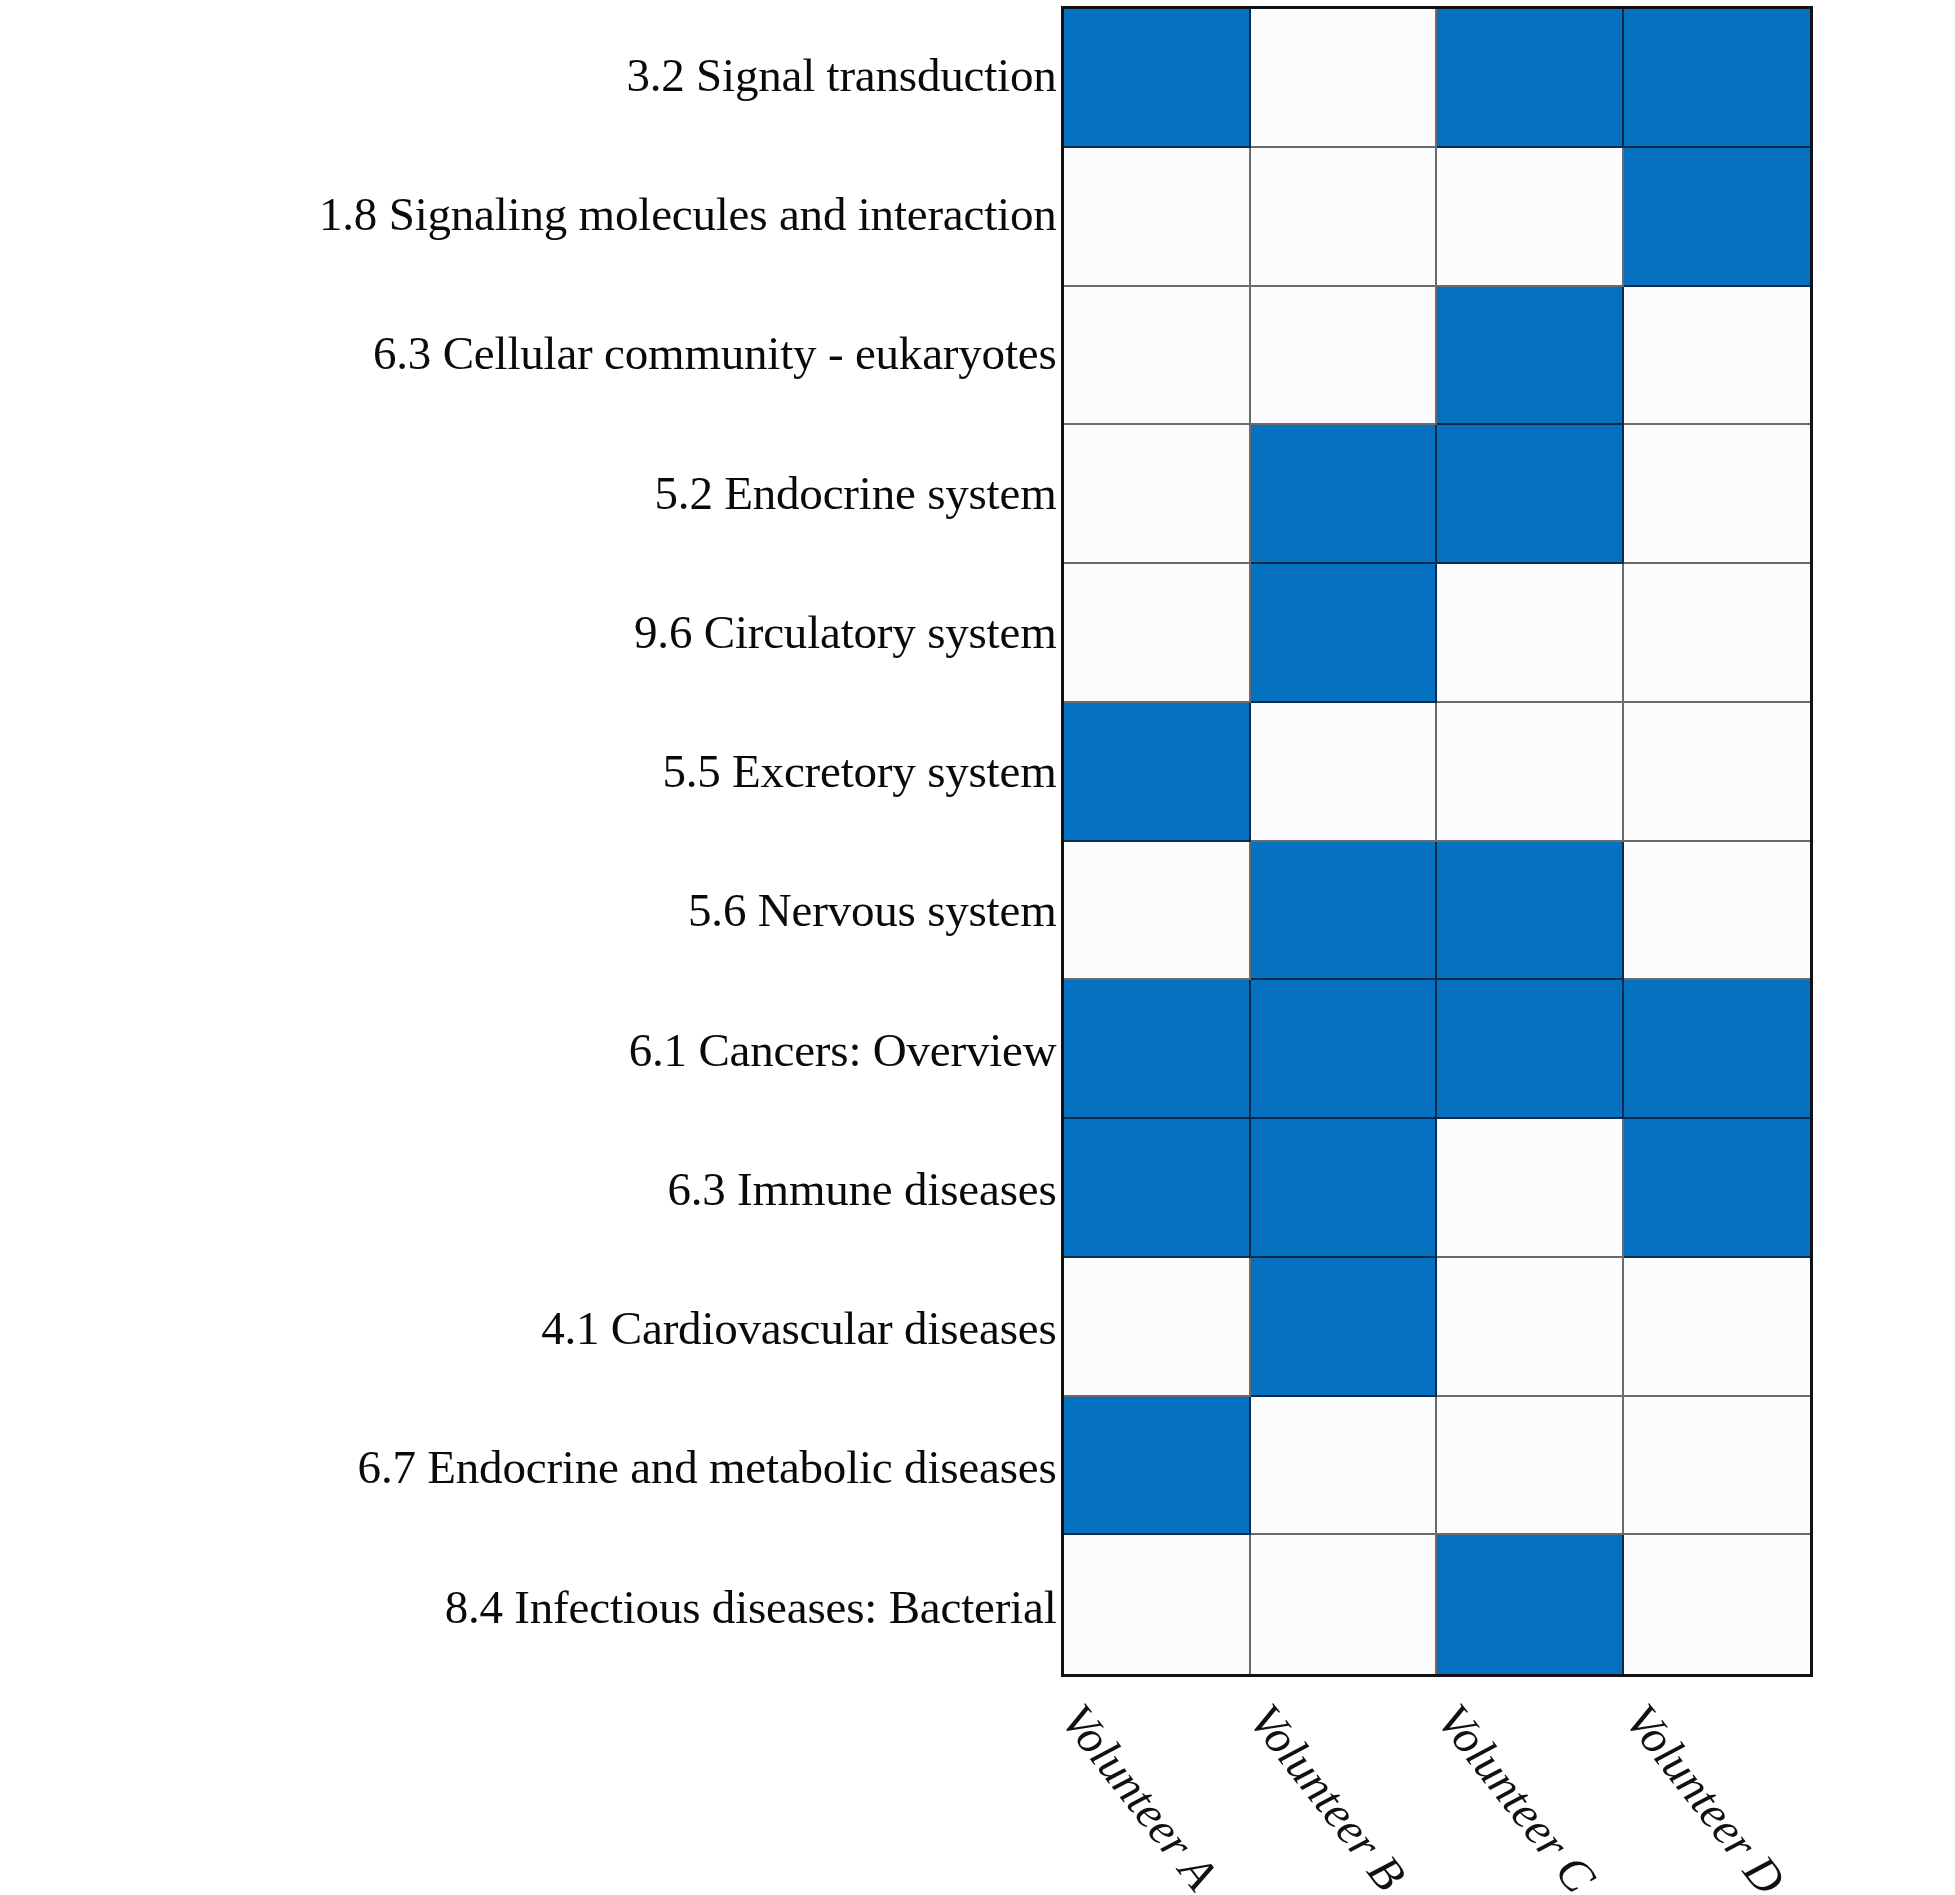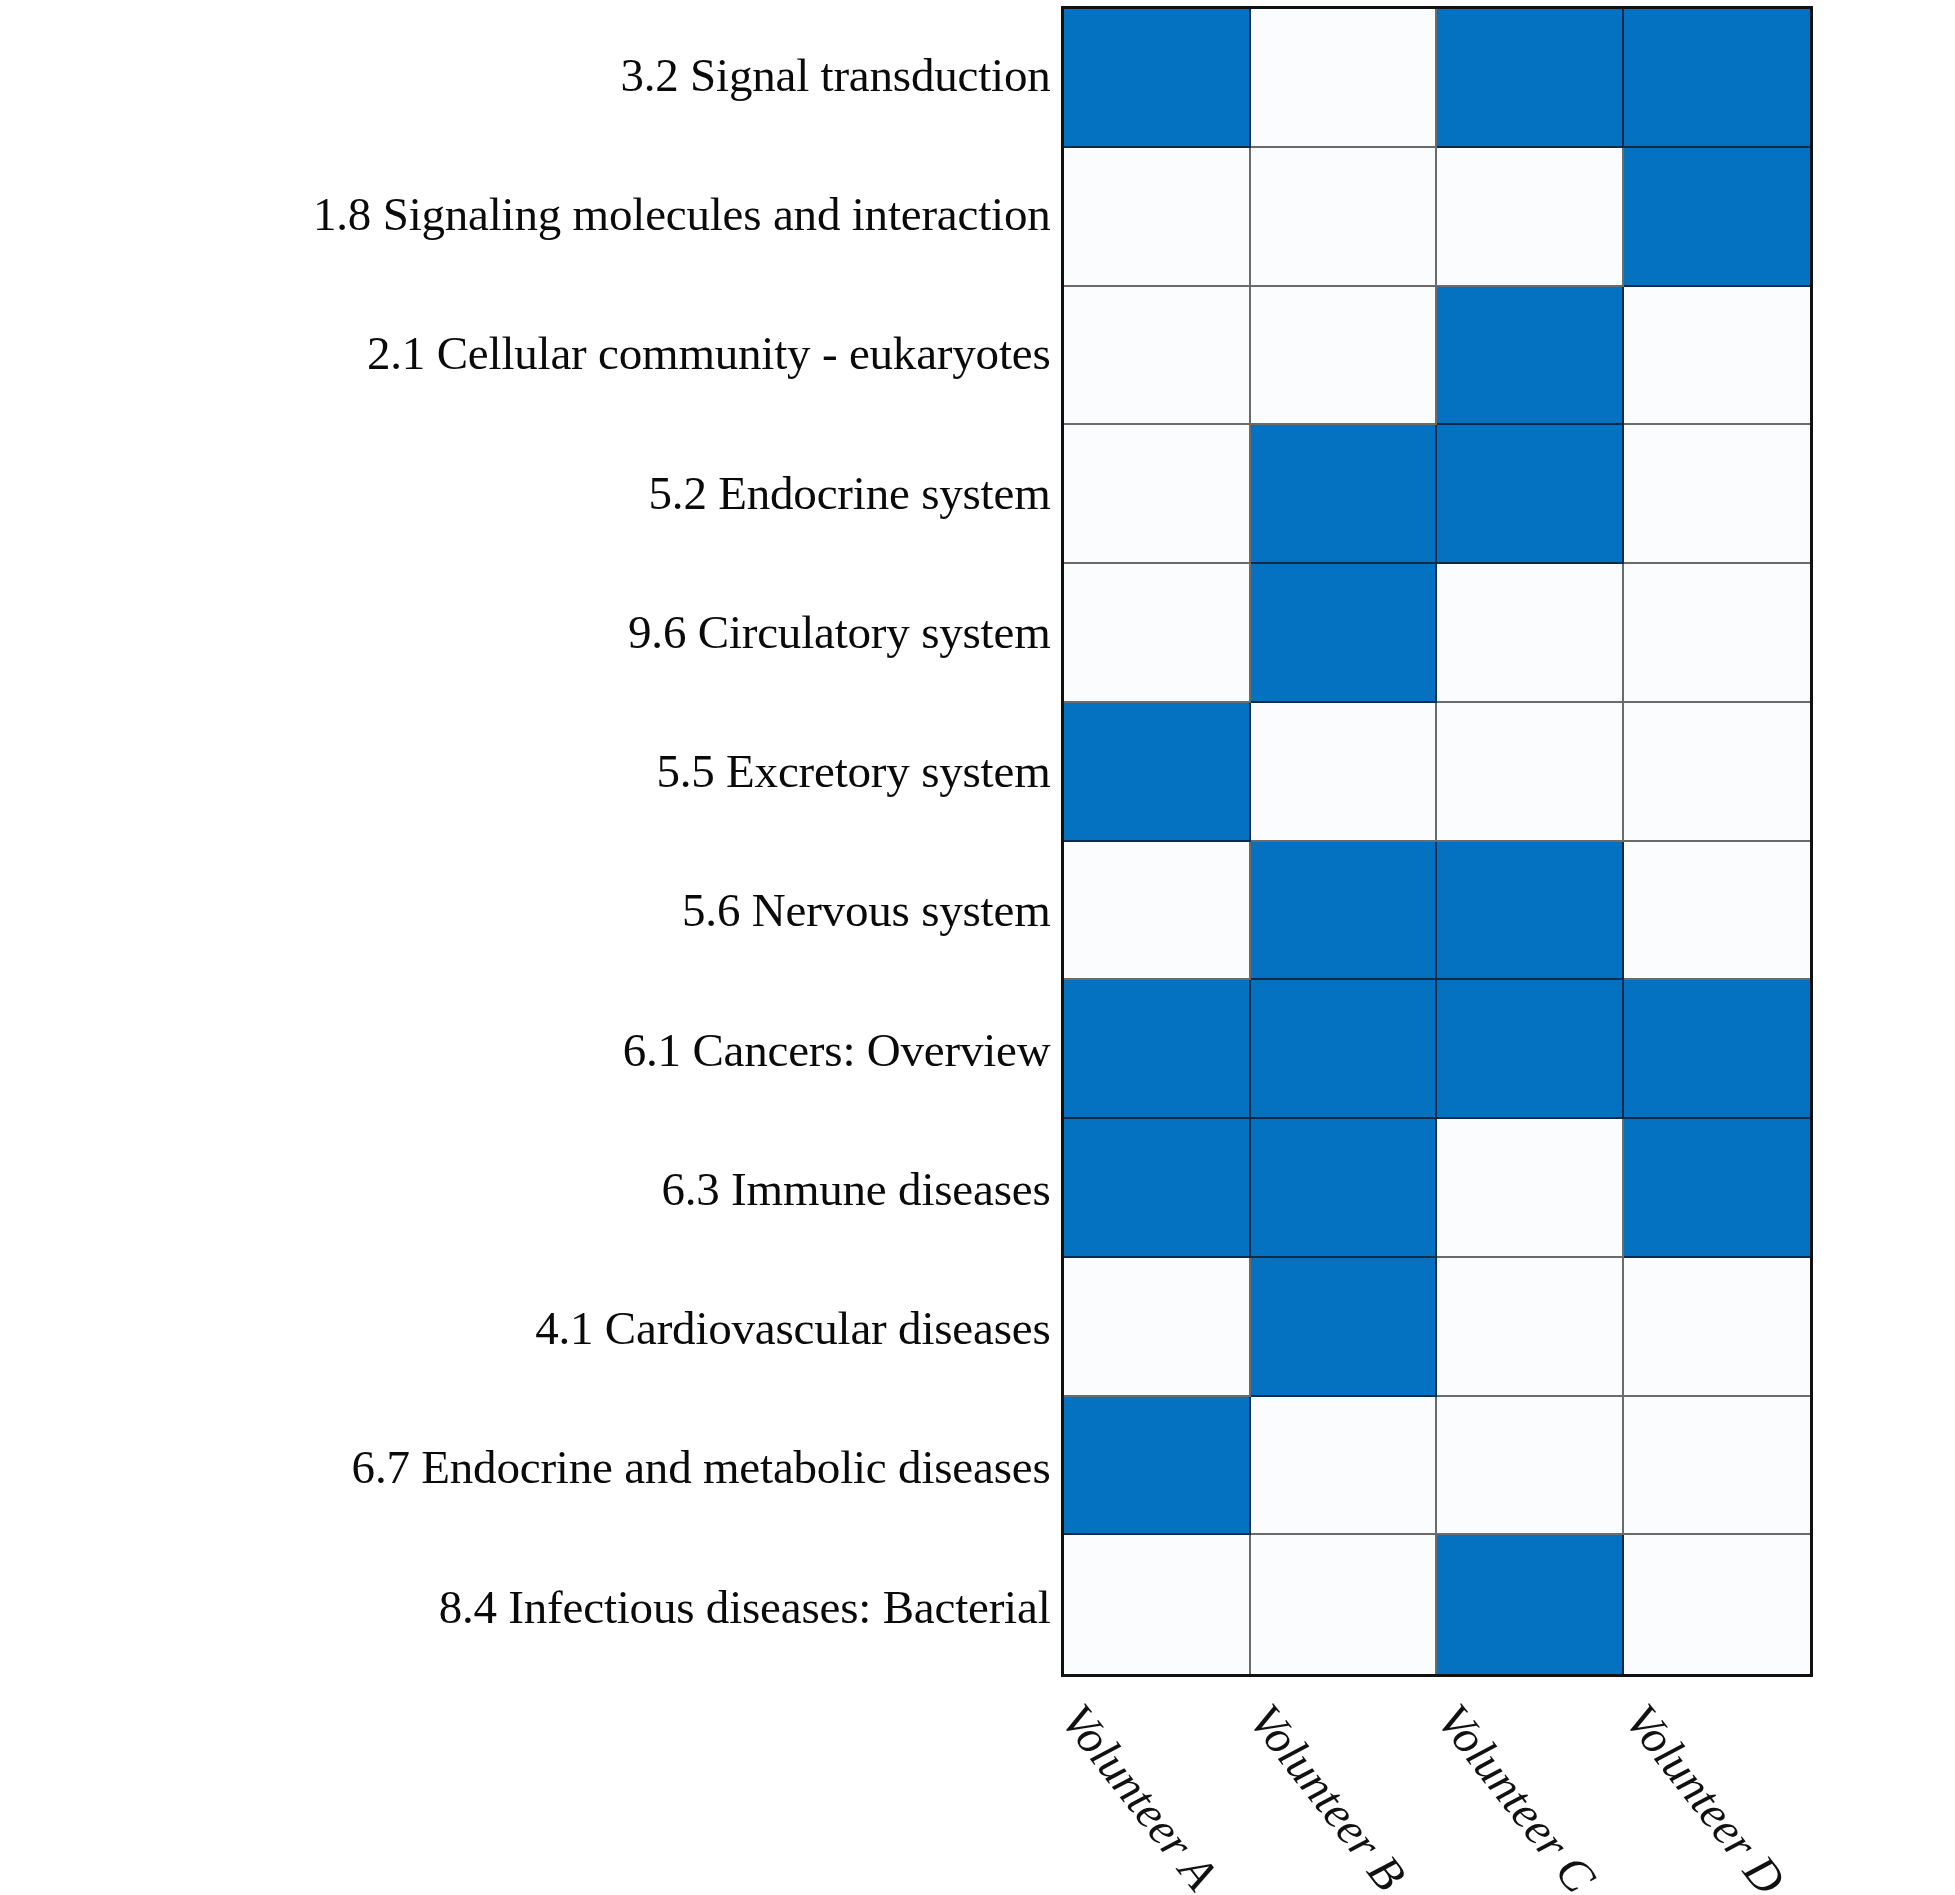--- a/index.html
+++ b/index.html
@@ -23,20 +23,21 @@
 
   
   .row-labels {
     position: absolute;
     left: 0px;
     top: 6px;
     width: 1055px;
     height: 1671px;
     display: flex;
     flex-direction: column;
+    padding-left: 6px;
   }
   .row-label {
     flex: 1 1 0;
     display: flex;
     align-items: center;
     justify-content: flex-end;
     padding-right: 4.5px;
     box-sizing: border-box;
     font-size: 47px;
     line-height: 1.05;
@@ -101,21 +102,21 @@
   }
 </style>
 </head>
 <body>
 
 <div class="figure">
 
   <div class="row-labels">
       <div class="row-label">3.2 Signal transduction</div>
       <div class="row-label">1.8 Signaling molecules and interaction</div>
-      <div class="row-label">2.1 Cellular community - eukaryotes</div>
+      <div class="row-label">6.3 Cellular community - eukaryotes</div>
       <div class="row-label">5.2 Endocrine system</div>
       <div class="row-label">9.6 Circulatory system</div>
       <div class="row-label">5.5 Excretory system</div>
       <div class="row-label">5.6 Nervous system</div>
       <div class="row-label">6.1 Cancers: Overview</div>
       <div class="row-label">6.3 Immune diseases</div>
       <div class="row-label">4.1 Cardiovascular diseases</div>
       <div class="row-label">6.7 Endocrine and metabolic diseases</div>
       <div class="row-label">8.4 Infectious diseases: Bacterial</div>
     </div>

